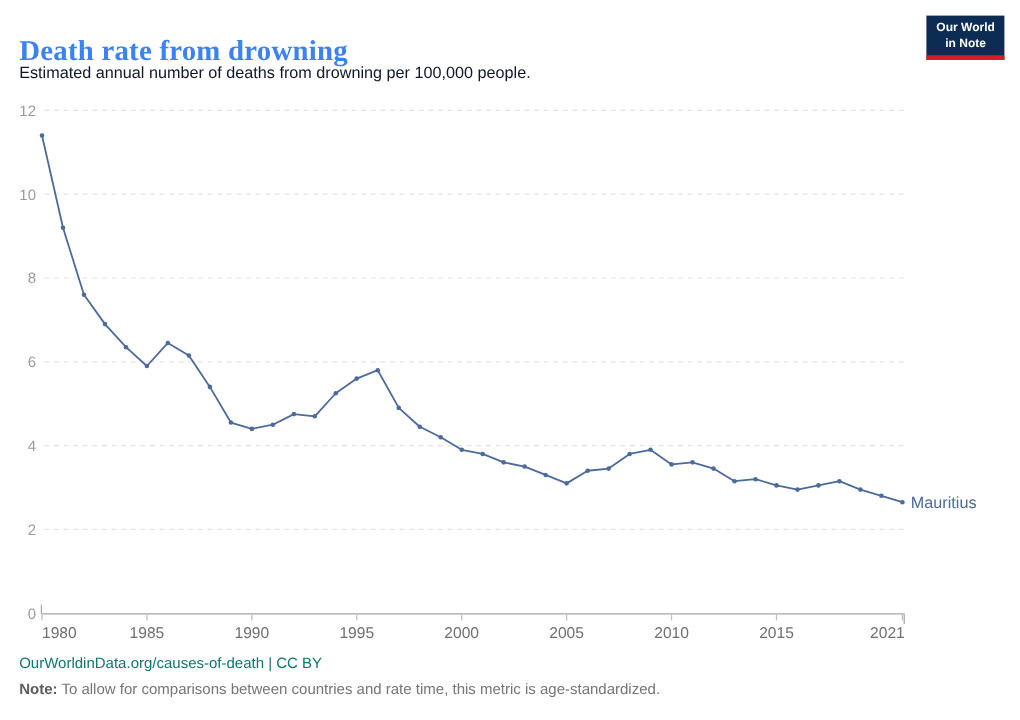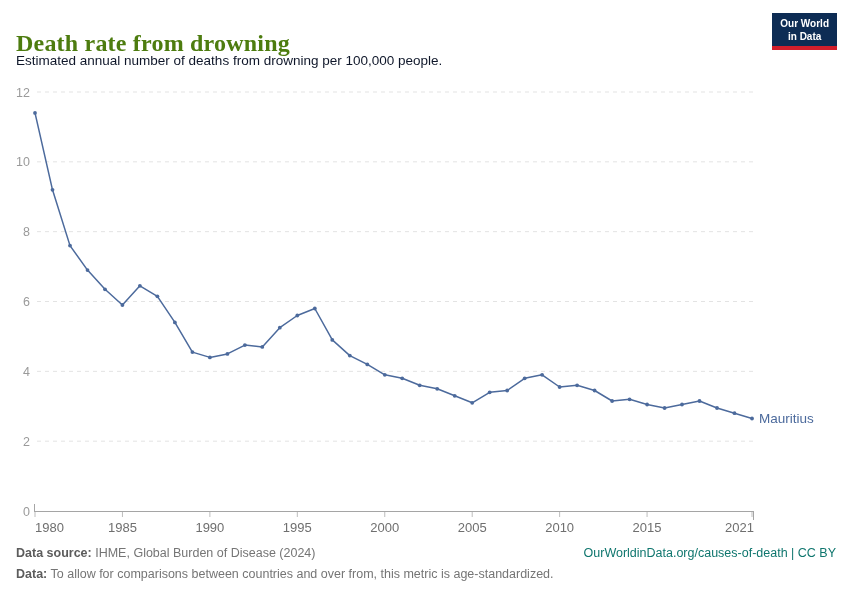--- a/index.html
+++ b/index.html
@@ -5,21 +5,21 @@
   html,body{margin:0;padding:0;}
   body{
     width:850px;height:600px;position:relative;overflow:hidden;
     background:#ffffff;
     font-family:"Liberation Sans","DejaVu Sans",sans-serif;
     -webkit-font-smoothing:antialiased;
   }
   .page-title{
     position:absolute;left:16px;top:14px;
     font-family:"Liberation Serif","DejaVu Serif",serif;
-    font-weight:bold;font-size:24px;color:#4d7c0f;letter-spacing:.2px;
+    font-weight:bold;font-size:24px;color:#3b82f6;letter-spacing:.2px;
   }
   .page-subtitle{
     position:absolute;left:16px;top:53px;
     font-size:13.5px;color:#0f172a;
   }
   .owid-logo{
     position:absolute;right:13px;top:13px;
     background:#0d2c54;color:#ffffff;
     padding:4px 8px 3px 8px;
     border-bottom:4px solid #d21e2b;
@@ -35,21 +35,21 @@
   .note-row{margin-top:7px;}
 </style>
 </head>
 <body>
 
 <h1 class="page-title">Death rate from drowning</h1>
 <div class="page-subtitle">Estimated annual number of deaths from drowning per 100,000 people.</div>
 
 <div class="owid-logo" style="background: rgb(13, 44, 84); border-bottom-color: rgb(210, 30, 43);">
   <div>Our World</div>
-  <div>in Data</div>
+  <div>in Note</div>
 </div>
 
 <svg class="chart" width="850" height="600" viewBox="0 0 850 600">
     <g>
       <line x1="37" y1="441.1666666666667" x2="755" y2="441.1666666666667" stroke="#e3e3e3" stroke-width="1" stroke-dasharray="4,4"></line>
       <line x1="37" y1="371.33333333333337" x2="755" y2="371.33333333333337" stroke="#e3e3e3" stroke-width="1" stroke-dasharray="4,4"></line>
       <line x1="37" y1="301.5" x2="755" y2="301.5" stroke="#e3e3e3" stroke-width="1" stroke-dasharray="4,4"></line>
       <line x1="37" y1="231.66666666666669" x2="755" y2="231.66666666666669" stroke="#e3e3e3" stroke-width="1" stroke-dasharray="4,4"></line>
       <line x1="37" y1="161.83333333333331" x2="755" y2="161.83333333333331" stroke="#e3e3e3" stroke-width="1" stroke-dasharray="4,4"></line>
       <line x1="37" y1="92" x2="755" y2="92" stroke="#e3e3e3" stroke-width="1" stroke-dasharray="4,4"></line>
@@ -131,19 +131,18 @@
       <circle cx="699.5" cy="401.0" r="1.9"></circle>
       <circle cx="717.0" cy="408.0" r="1.9"></circle>
       <circle cx="734.5" cy="413.2" r="1.9"></circle>
       <circle cx="752.0" cy="418.5" r="1.9"></circle>
     </g>
     <text x="759" y="422.9708333333333" fill="#4C6A9C" font-size="13.5">Mauritius</text>
   </svg>
 
 <div class="footer">
   <div class="src-row">
-    <span><b>Data source:</b><span> IHME, Global Burden of Disease (2024)</span></span>
     <span class="footer-link">OurWorldinData.org/causes-of-death | CC BY</span>
   </div>
   <div class="note-row">
-    <span><b>Data:</b><span> To allow for comparisons between countries and over from, this metric is age-standardized.</span></span>
+    <span><b>Note:</b><span> To allow for comparisons between countries and rate time, this metric is age-standardized.</span></span>
   </div>
 </div>
 
 </body></html>

